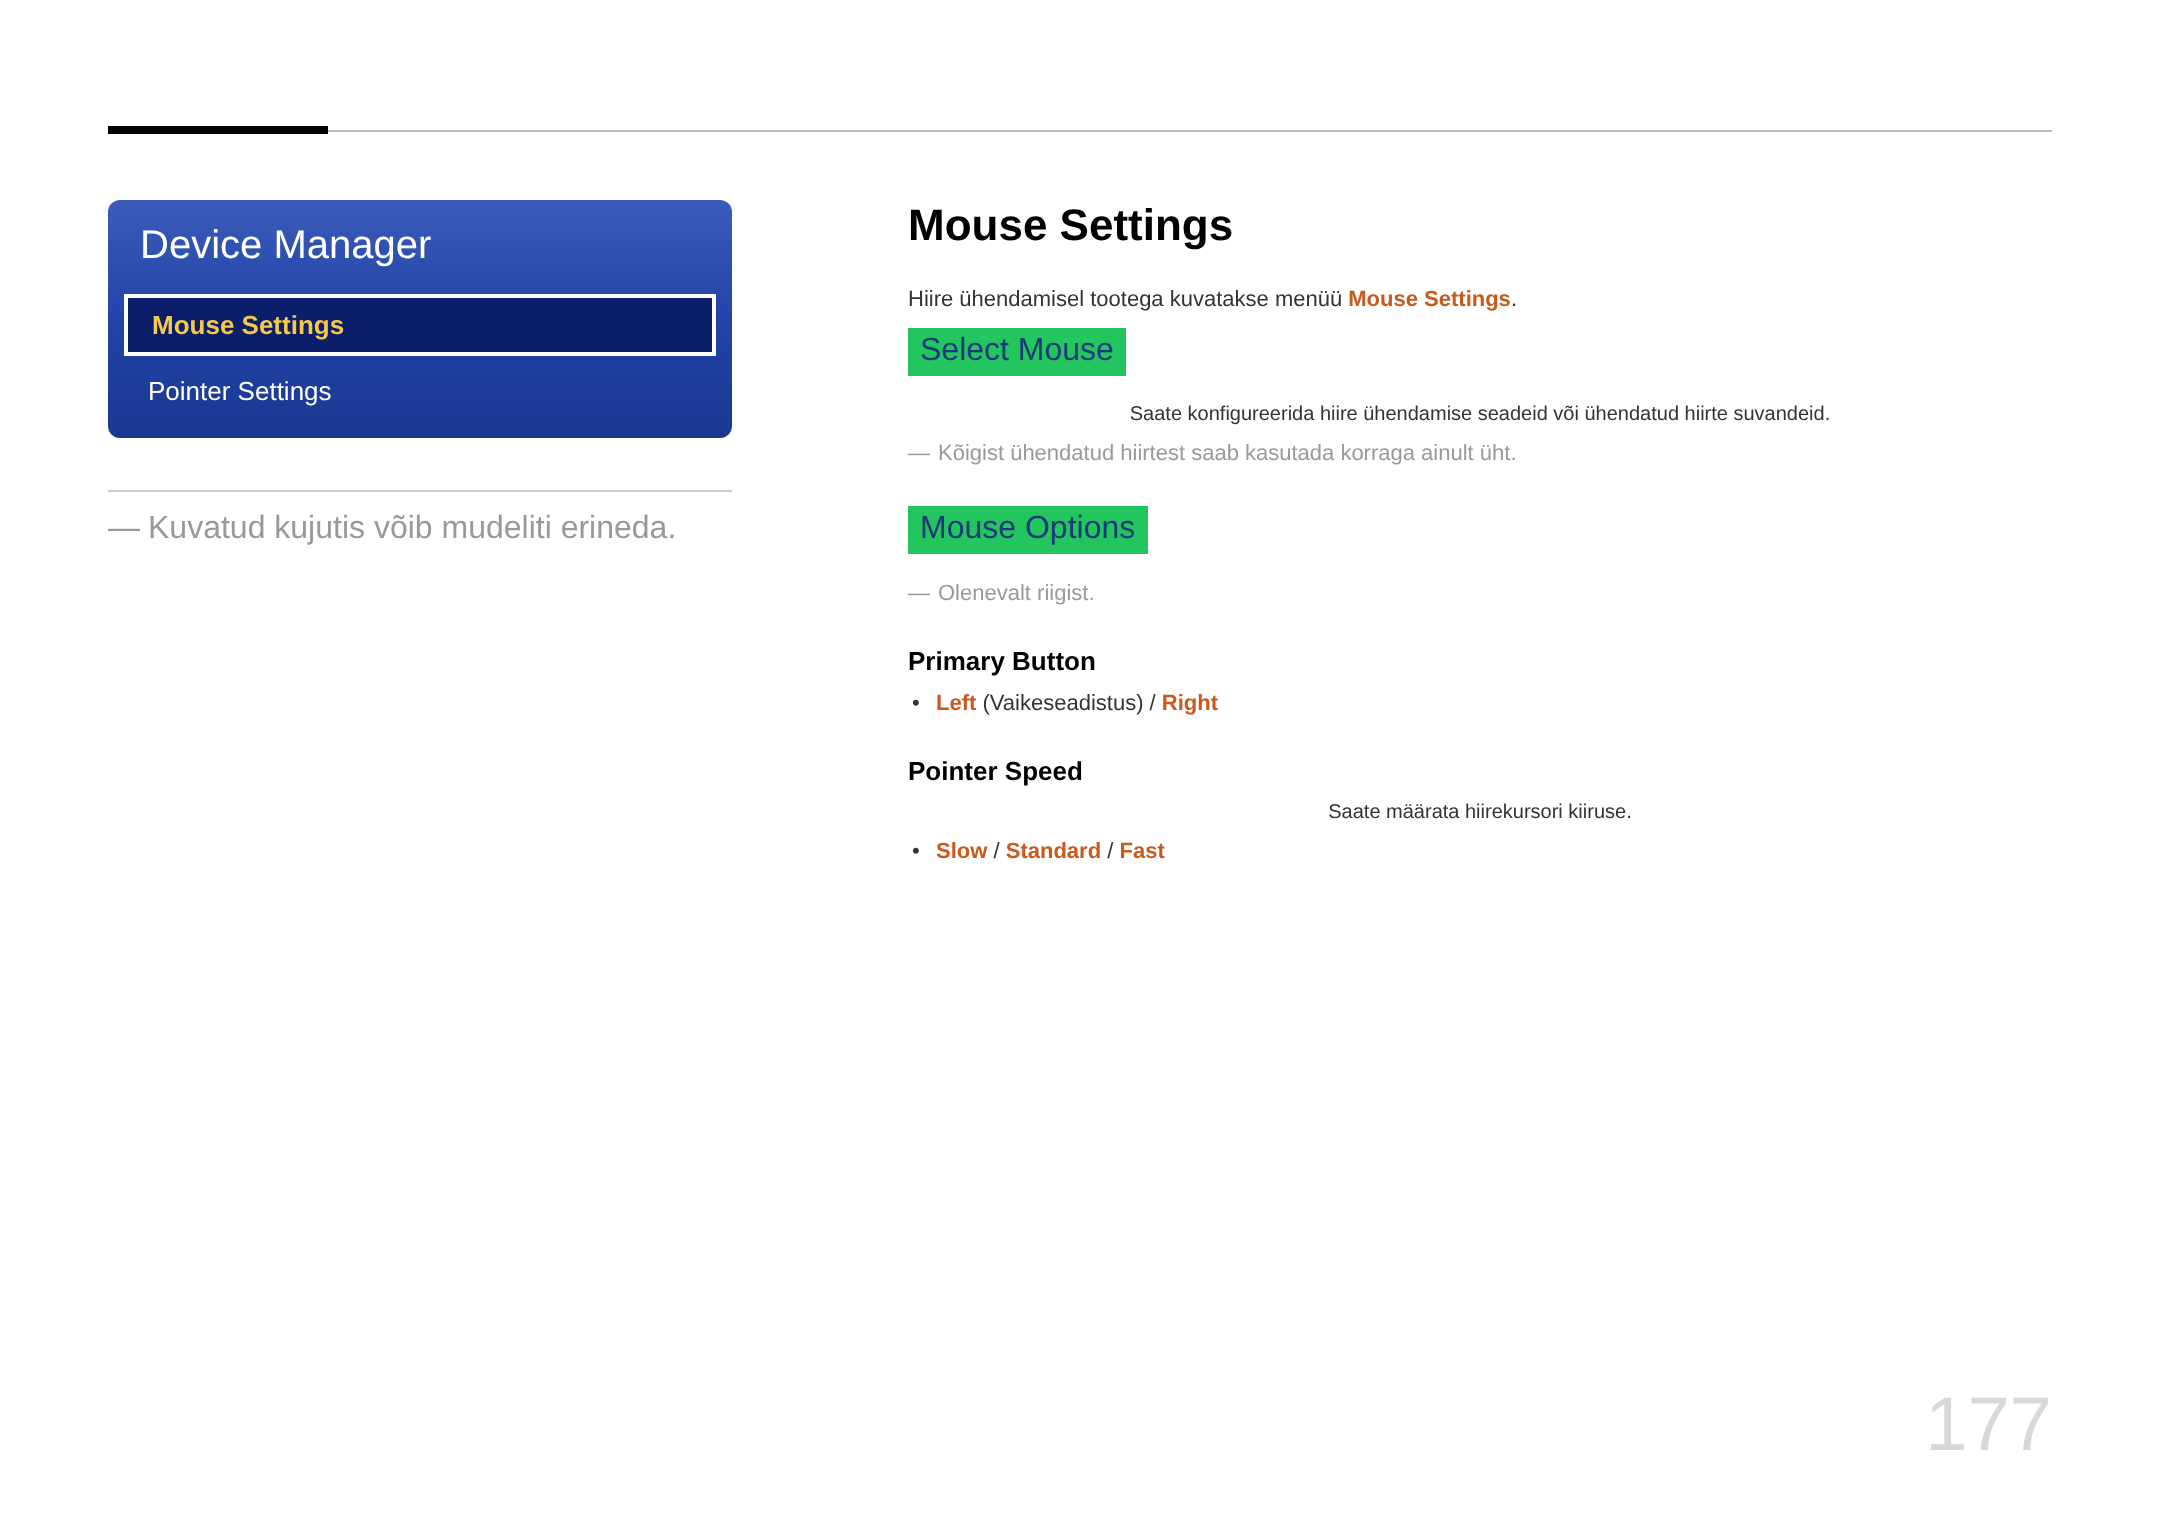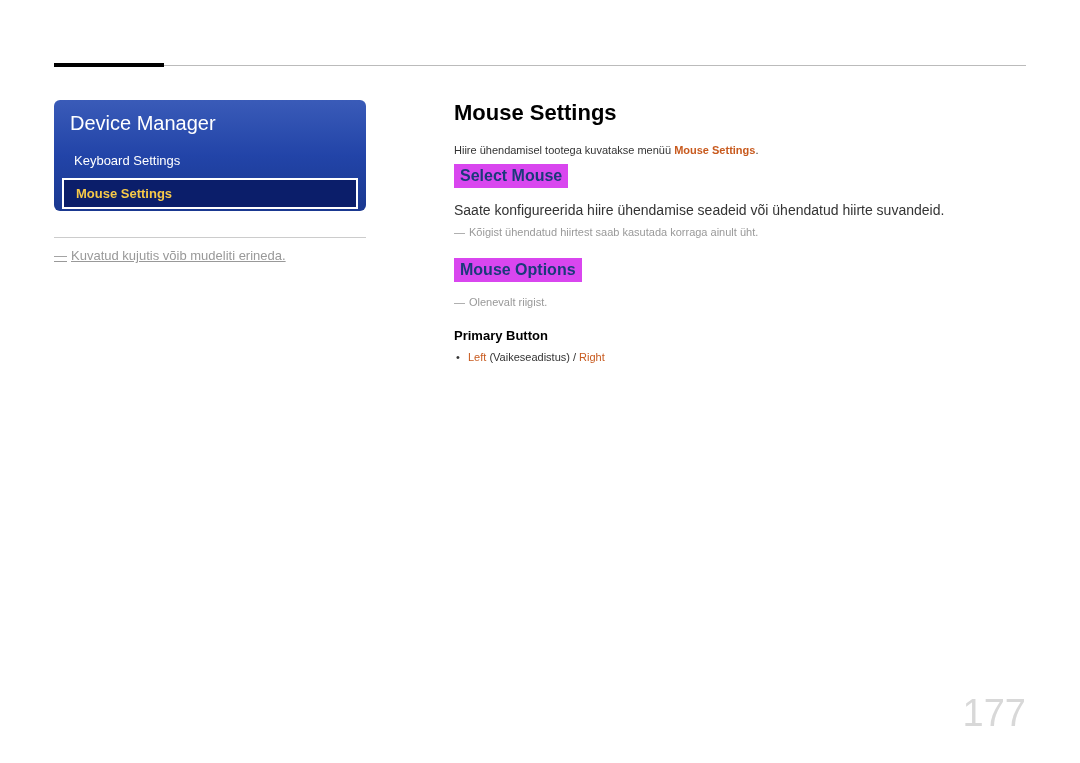--- a/index.html
+++ b/index.html
@@ -65,23 +65,22 @@
     }
     .sidebar-item.last {
       padding-bottom: 16px;
     }
     .sidebar-footer-line {
       border-top: 1px solid #cccccc;
       margin-top: 26px;
     }
     .sidebar-caption {
       margin-top: 10px;
-      font-size: 13px;
-      color: #999999;
-      text-decoration: underline;
+      font-size: 16px;
+      color: #999999;
     }
     .sidebar-caption::before {
       content: "―";
       margin-right: 4px;
       color: #999999;
     }
     .main {
       position: absolute;
       top: 100px;
       left: 454px;
@@ -97,31 +96,32 @@
       font-size: 11px;
       color: #333333;
       margin-bottom: 8px;
     }
     .intro-text .highlighted-term {
       font-weight: bold;
       color: #c85a1e;
     }
     .section-title {
       display: inline-block;
-      background: #d946ef;
+      background: #22c55e;
       padding: 3px 6px;
       font-size: 16px;
-      font-weight: bold;
+      font-weight: normal;
       color: #1a3a7a;
       margin-bottom: 14px;
     }
     .section-text {
-      font-size: 14px;
+      font-size: 10px;
       color: #333333;
       margin-bottom: 8px;
+      text-align: center;
     }
     .note-text {
       font-size: 11px;
       color: #999999;
       margin-bottom: 20px;
     }
     .note-text::before {
       content: "―";
       margin-right: 4px;
       color: #999999;
@@ -138,21 +138,21 @@
       margin-left: 14px;
       margin-bottom: 20px;
       position: relative;
     }
     .bullet-line::before {
       content: "•";
       position: absolute;
       left: -12px;
     }
     .opt {
-      font-weight: normal;
+      font-weight: bold;
       color: #c85a1e;
     }
     .opt-sep {
       color: #333333;
     }
     .paren {
       color: #333333;
       font-weight: normal;
     }
     .page-number {
@@ -166,22 +166,22 @@
   </style>
 </head>
 <body>
 
 <div class="top-divider"></div>
 <div class="top-bar"></div>
 
 <div class="sidebar">
   <div class="sidebar-box">
     <div class="sidebar-title">Device Manager</div>
-    <div class="sidebar-item">Keyboard Settings</div>
     <div class="sidebar-item active">Mouse Settings</div>
+    <div class="sidebar-item last">Pointer Settings</div>
   </div>
   <div class="sidebar-footer-line"></div>
   <div class="sidebar-caption">Kuvatud kujutis võib mudeliti erineda.</div>
 </div>
 
 <div class="main">
   <h1 class="main-heading">Mouse Settings</h1>
 
   <p class="intro-text">
     <span>Hiire ühendamisel tootega kuvatakse menüü </span><span class="highlighted-term">Mouse Settings</span><span>.</span>
@@ -200,16 +200,27 @@
     <div>
       <div class="sub-heading">Primary Button</div>
       <p class="bullet-line">
         <span class="opt">Left</span>
         <span class="paren">(Vaikeseadistus)</span>
         <span class="opt-sep"> / </span>
         <span class="opt">Right</span>
       </p>
     </div>
 
+    <div>
+      <div class="sub-heading">Pointer Speed</div>
+      <p class="section-text">Saate määrata hiirekursori kiiruse.</p>
+      <p class="bullet-line">
+        <span class="opt">Slow</span>
+        <span class="opt-sep"> / </span>
+        <span class="opt">Standard</span>
+        <span class="opt-sep"> / </span>
+        <span class="opt">Fast</span>
+      </p>
+    </div>
   </div>
 </div>
 
 <div class="page-number">177</div>
 
 </body></html>

